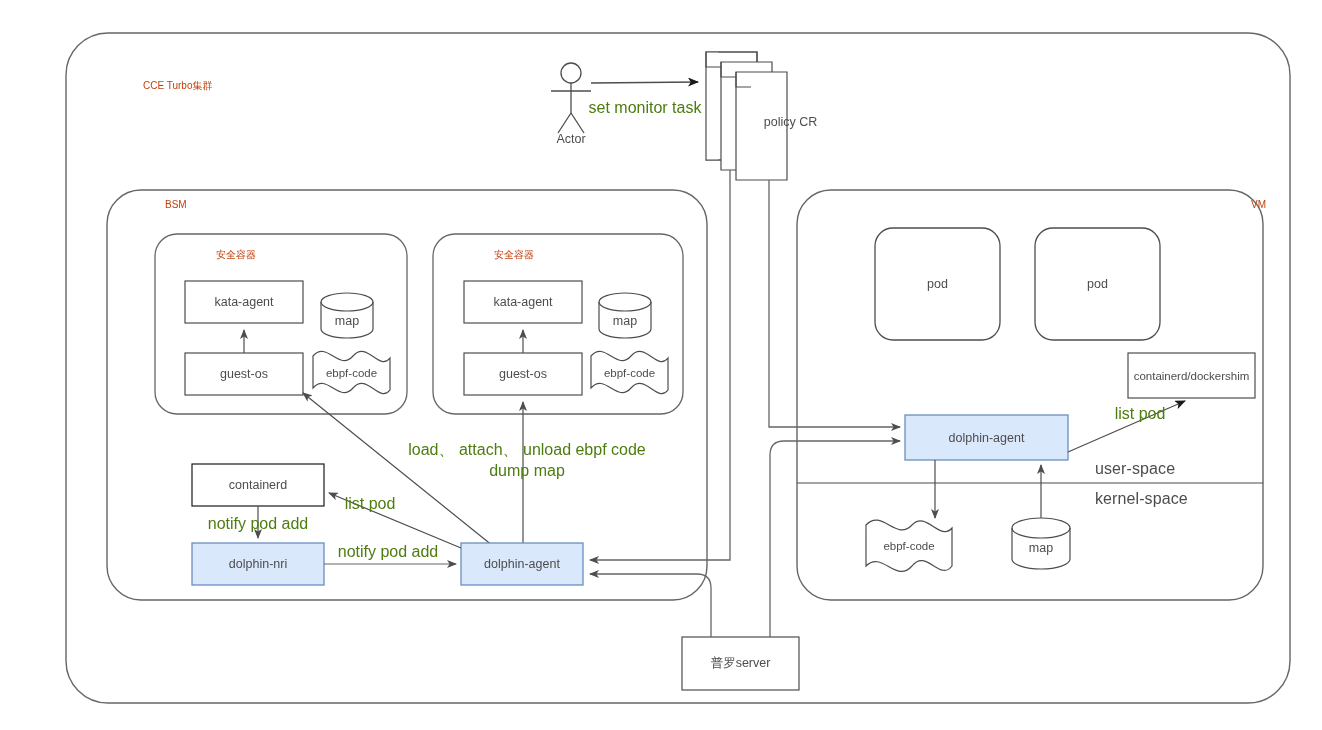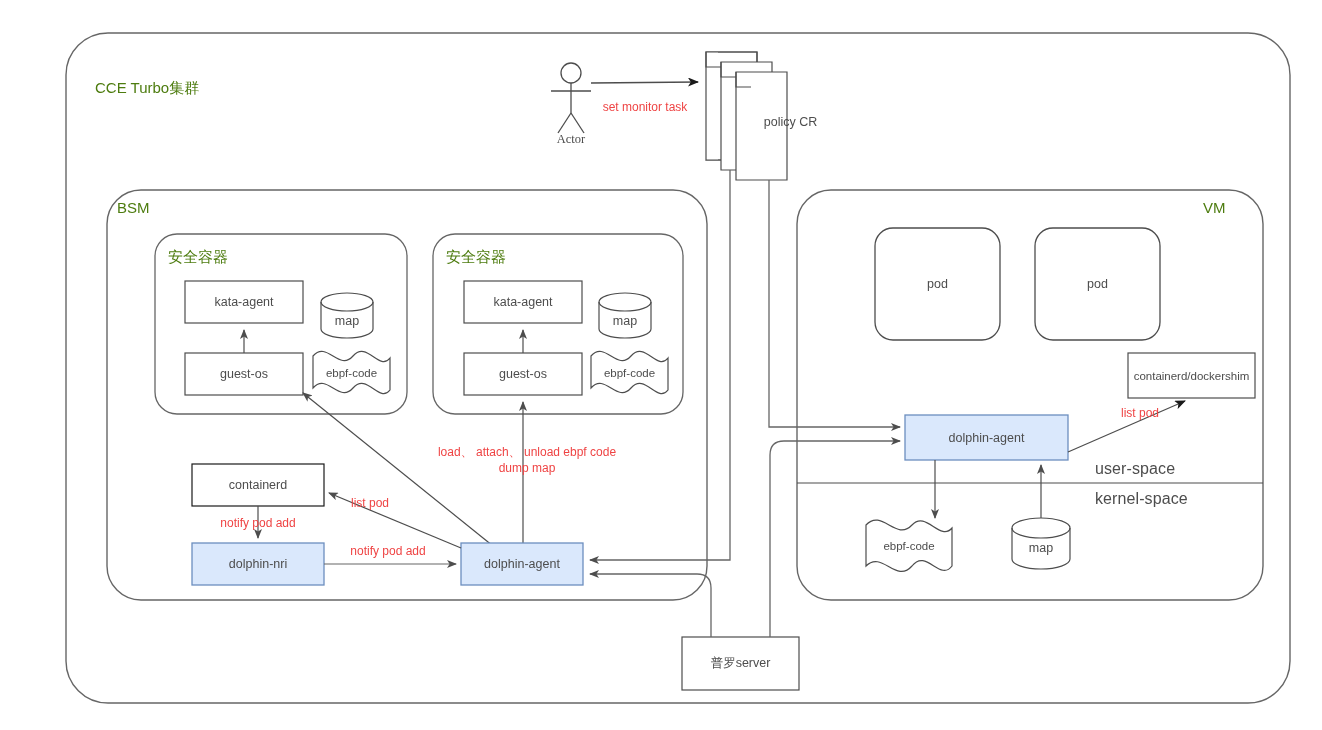--- a/index.html
+++ b/index.html
@@ -38,33 +38,34 @@
     align-items: center;
     justify-content: center;
     text-align: center;
     color: #4d4d4d;
     font-size: 12.5px;
     pointer-events: none;
     white-space: nowrap;
   }
   .edge-label {
     position: absolute;
-    color: #ef4444;
-    font-size: 12px;
+    color: #4d7c0f;
+    font-size: 16px;
     text-align: center;
     transform: translate(-50%, -50%);
     background: transparent;
     white-space: pre;
     line-height: 1.3;
   }
   .zone-label {
     position: absolute;
-    color: #4d7c0f;
-    font-size: 15px;
+    color: #c2410c;
+    font-size: 10px;
     white-space: nowrap;
+    margin-left: 48px;
   }
 </style>
 </head>
 <body>
 
 <div id="canvas">
 
   <svg class="svg-layer" viewBox="0 0 1322 730" xmlns="http://www.w3.org/2000/svg">
     <defs>
       <marker id="arrow" markerWidth="10" markerHeight="8" refX="9" refY="4" orient="auto" markerUnits="userSpaceOnUse">
@@ -210,21 +211,21 @@
       <path d="M1012,528 a29,10 0 0 0 58,0" fill="none" stroke="#4d4d4d" stroke-width="1.2"></path>
     </g>
   </svg>
 
   <div class="zone-label" style="left:95px; top:79px;">CCE Turbo集群</div>
   <div class="zone-label" style="left:117px; top:199px;">BSM</div>
   <div class="zone-label" style="left:1203px; top:199px;">VM</div>
   <div class="zone-label" style="left:168px; top:248px;">安全容器</div>
   <div class="zone-label" style="left:446px; top:248px;">安全容器</div>
 
-  <div class="node-label" style="left:541px; top:130px; width:60px; height:18px;font-family:Liberation Serif, serif;">Actor</div>
+  <div class="node-label" style="left:541px; top:130px; width:60px; height:18px;">Actor</div>
   <div class="edge-label" style="left:645px; top:108px;">set monitor task</div>
 
   <div class="node-label" style="left:736px; top:113px; width:51px; height:18px;margin-left:29px;">policy CR</div>
 
   <div class="node-label" style="left:185px; top:281px; width:118px; height:42px;">kata-agent</div>
   <div class="node-label" style="left:185px; top:353px; width:118px; height:42px;">guest-os</div>
   <div class="node-label" style="left:321px; top:311px; width:52px; height:20px;">map</div>
   <div class="node-label" style="left:313px; top:363px; width:77px; height:20px; font-size:11.5px;">ebpf-code</div>
 
   <div class="node-label" style="left:464px; top:281px; width:118px; height:42px;">kata-agent</div>

